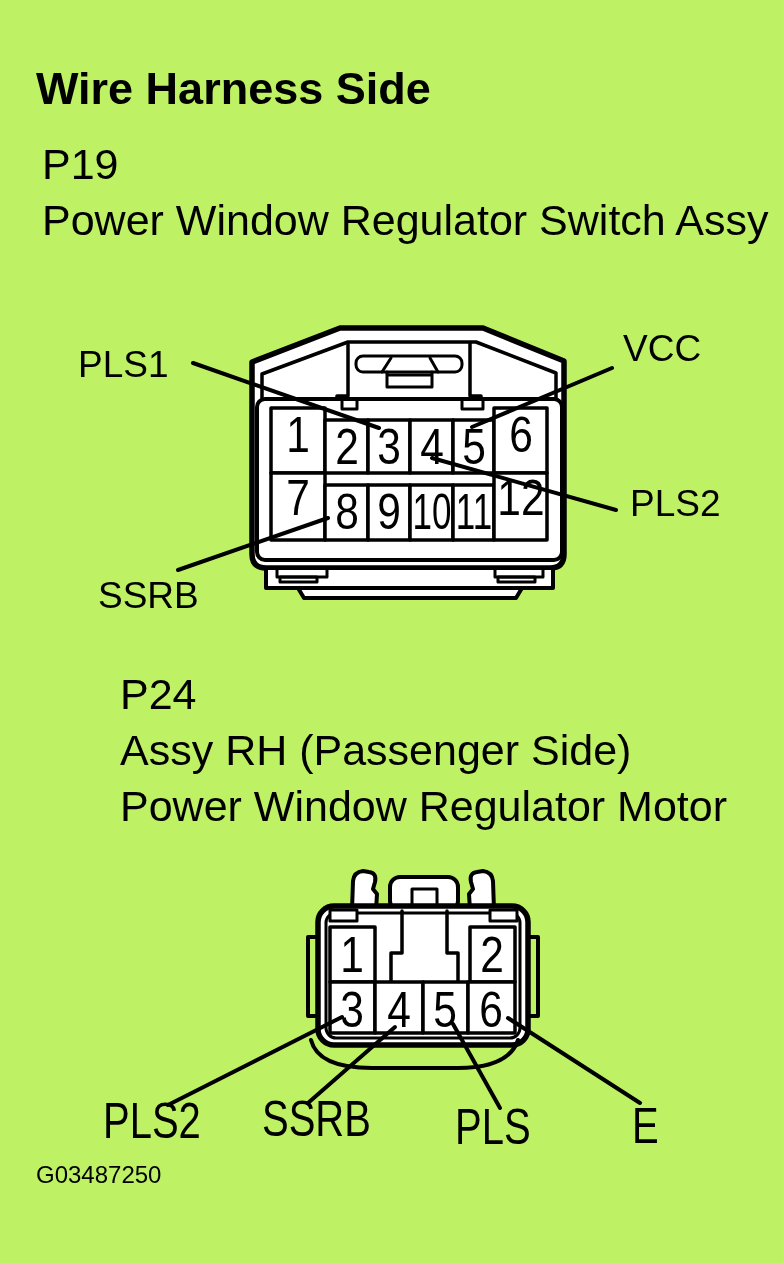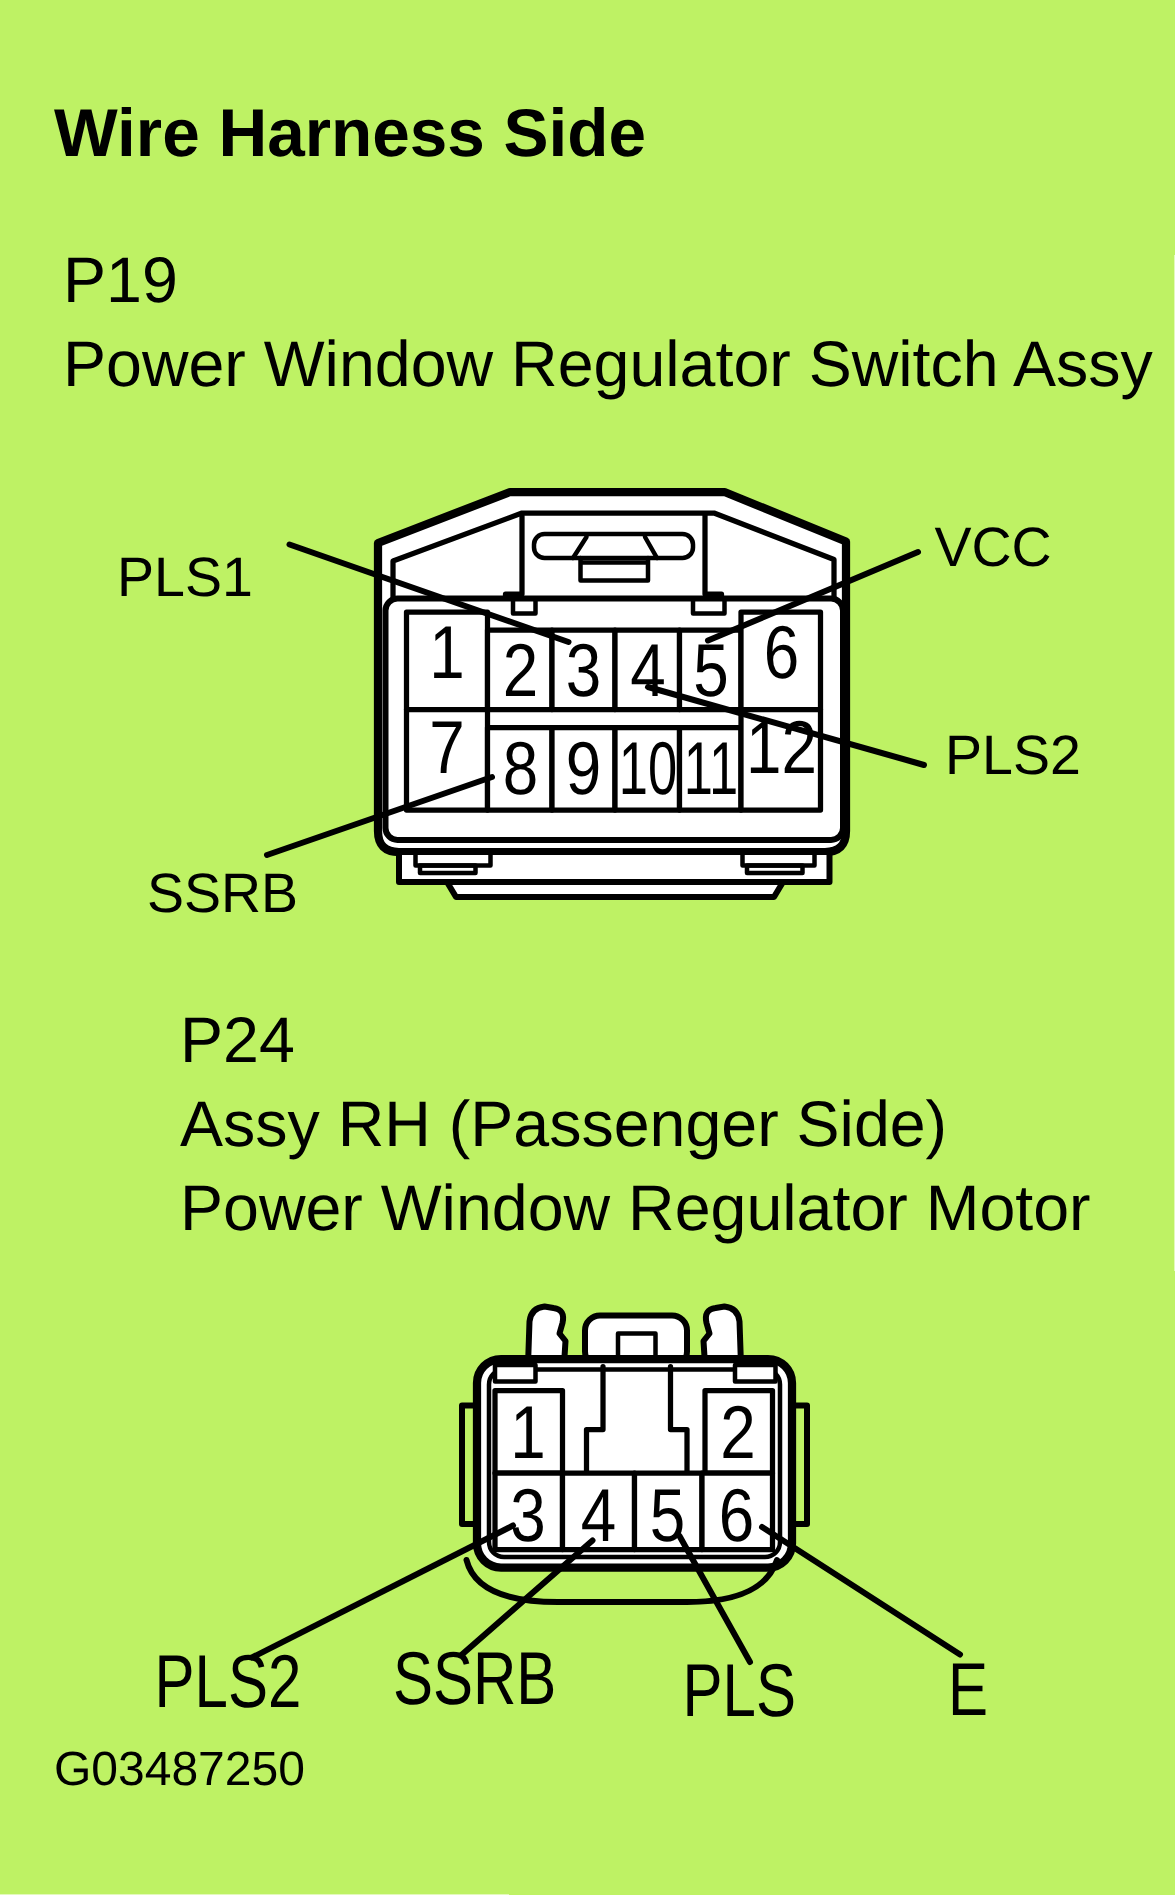--- a/index.html
+++ b/index.html
@@ -7,21 +7,21 @@
         font-family:"Liberation Sans",sans-serif;color:#000;}
   #art{position:absolute;left:0;top:0;z-index:1;}
   .t{position:absolute;white-space:nowrap;color:#000;z-index:2;line-height:1.0;}
   .title{font-size:45px;font-weight:bold;letter-spacing:0px;}
   .hdr{font-size:43px;line-height:56px;font-weight:400;}
   .plabel{font-size:37px;}
   .plabel-big{font-size:50px;transform:scaleX(0.8);transform-origin:left top;}
   .pin{position:absolute;z-index:2;font-size:50px;color:#000;
        transform:translate(-50%,-50%) scaleX(0.85);white-space:nowrap;}
   .pin.narrow{transform:translate(-50%,-50%) scaleX(0.7);}
-  .fig{font-size:32px;}
+  .fig{font-size:24px;}
   svg *{vector-effect:none;}
 </style>
 </head>
 <body>
 
 <div id="page">
 
   <svg id="art" width="783" height="1263" viewBox="0 0 783 1263">
     <g fill="none" stroke="#000" stroke-linejoin="round" stroke-linecap="round">
 
@@ -121,40 +121,40 @@
           <line x1="395" y1="1027" x2="308" y2="1103"></line>
           <line x1="453" y1="1024" x2="500" y2="1108"></line>
           <line x1="508" y1="1018" x2="640" y2="1103"></line>
         </g>
       </g>
     </g>
   </svg>
 
   <div class="t title" style="left:36px;top:66px">Wire Harness Side</div>
 
-  <div class="t hdr" style="left:42px;top:159px">
+  <div class="t hdr" style="left:42px;top:136px">
     <div>P19</div>
     <div>Power Window Regulator Switch Assy</div>
   </div>
 
   <div class="pin" style="left:298px;top:435px">1</div>
   <div class="pin" style="left:347px;top:447px">2</div>
   <div class="pin" style="left:389px;top:447px">3</div>
   <div class="pin" style="left:432px;top:447px">4</div>
   <div class="pin" style="left:474px;top:447px">5</div>
   <div class="pin" style="left:521px;top:435px">6</div>
   <div class="pin" style="left:298px;top:498px">7</div>
   <div class="pin" style="left:347px;top:512px">8</div>
   <div class="pin" style="left:389px;top:512px">9</div>
   <div class="pin narrow" style="left:432px;top:512px">10</div>
   <div class="pin narrow" style="left:474px;top:512px">11</div>
   <div class="pin" style="left:521px;top:498px">12</div>
 
-  <div class="t plabel" style="left:78px;top:366px">PLS1</div>
-  <div class="t plabel" style="left:623px;top:346px">VCC</div>
+  <div class="t plabel" style="left:78px;top:346px">PLS1</div>
+  <div class="t plabel" style="left:623px;top:330px">VCC</div>
   <div class="t plabel" style="left:630px;top:485px">PLS2</div>
   <div class="t plabel" style="left:98px;top:577px">SSRB</div>
 
   <div class="t hdr" style="left:120px;top:666px">
     <div>P24</div>
     <div>Assy RH (Passenger Side)</div>
     <div>Power Window Regulator Motor</div>
   </div>
 
   <div class="pin" style="left:352px;top:955px">1</div>

